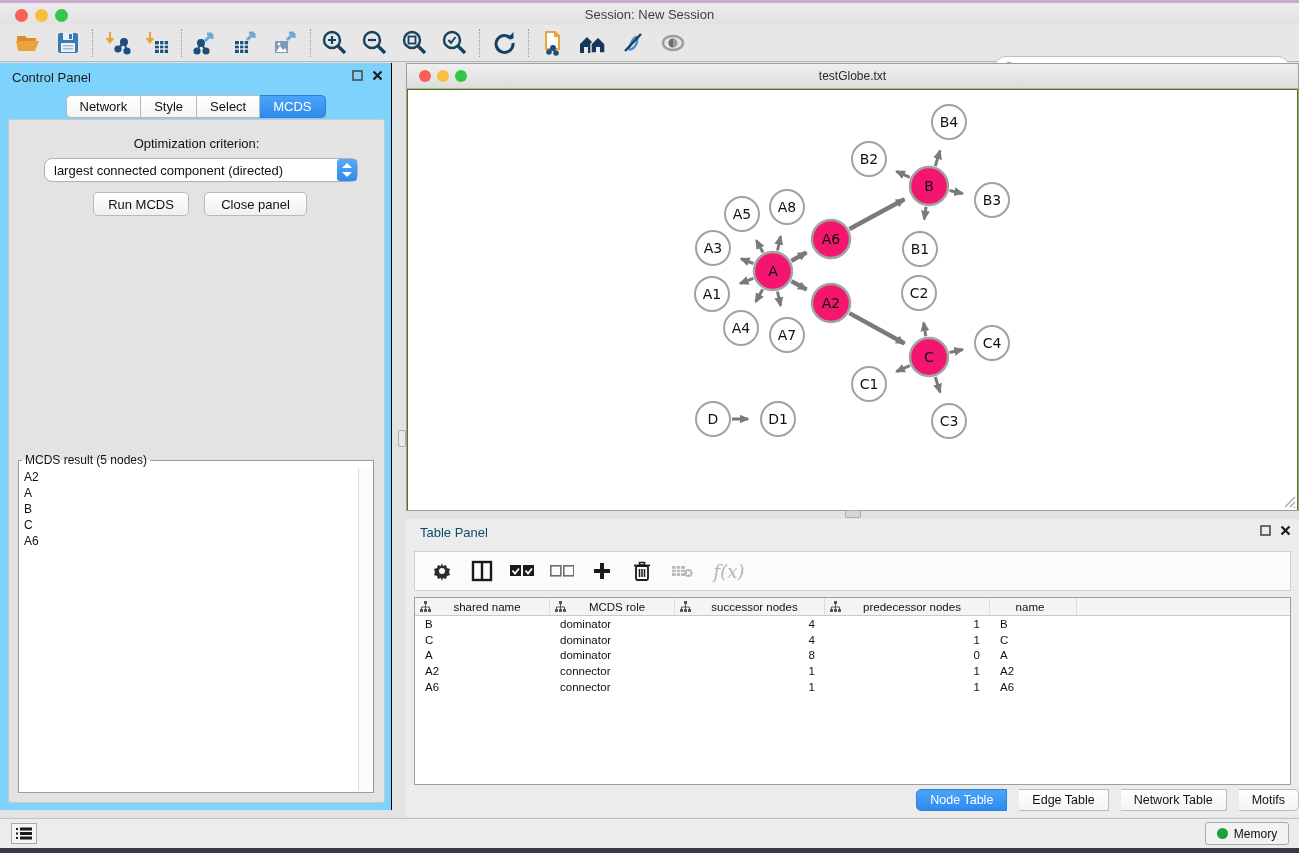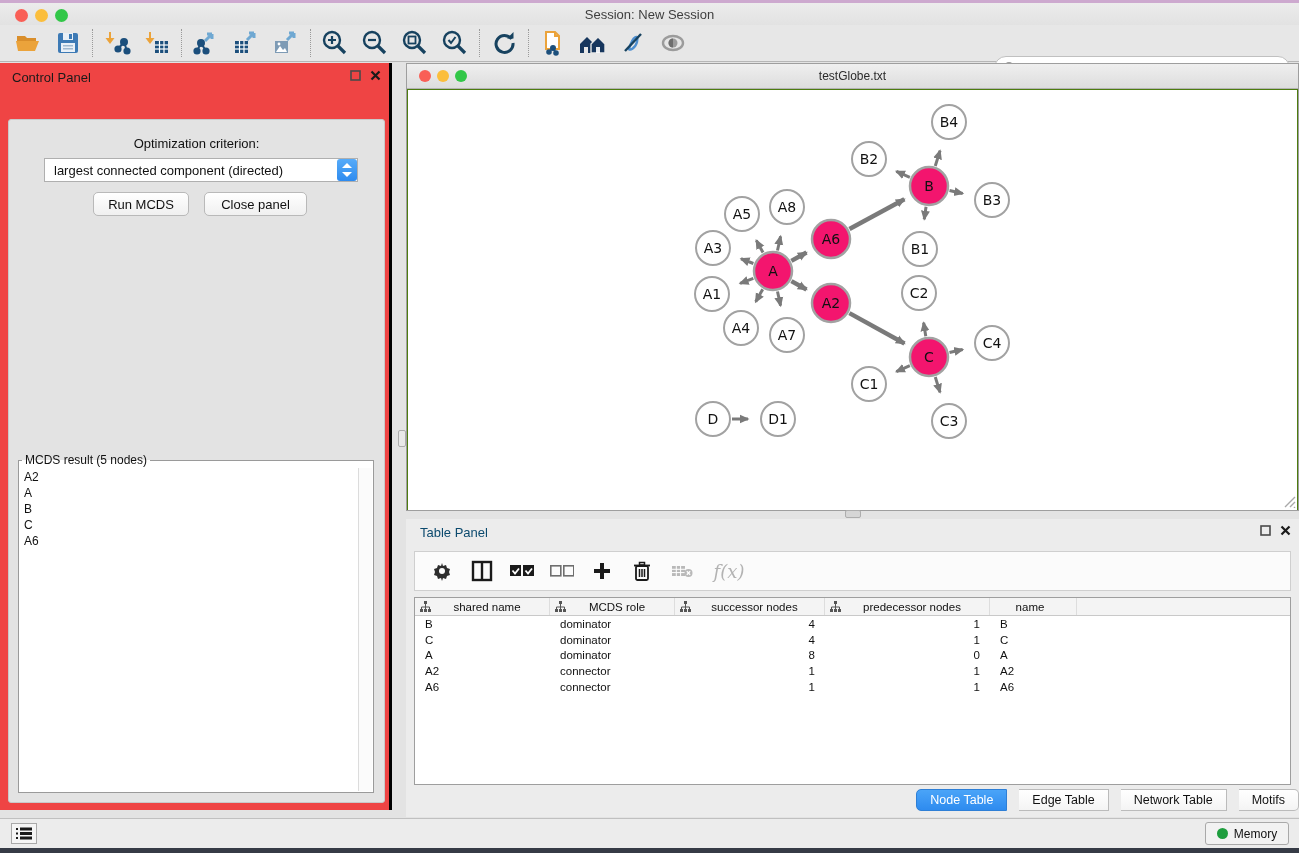--- a/index.html
+++ b/index.html
@@ -17,40 +17,40 @@
   .tl.grn{ left:55px; background:#32C748; }
 
   .toolbar { position:absolute; left:0; top:25px; width:1299px; height:37px;
              background:#E7E7E7; border-bottom:1px solid #B6B6B6; display:flex; align-items:center; }
   .tb-btn { width:40px; height:32px; display:flex; align-items:center; justify-content:center; cursor:default; }
   .tb-sep { width:1px; height:28px; border-left:1px dotted #9A9A9A; margin:0 4px; }
   .searchbox { position:absolute; right:9px; top:31px; width:296px; height:24px; background:#fff;
                border:1px solid #C0C0C0; border-radius:12px; display:flex; align-items:center; padding-left:8px; }
 
   
-  .control-panel { position:absolute; left:0; top:63px; width:392px; height:747px; background:#ef4444;
-                   border-right:3px solid #000000; }
+  .control-panel { position:absolute; left:0; top:63px; width:392px; height:747px; background:#7dd3fc;
+                   border-right:1px solid #000000; }
   .panel-header { position:absolute; left:0; top:0; width:100%; height:28px; }
   .panel-header .ph-title { position:absolute; left:12px; top:7px; font-size:13px; color:#1A1A1A; }
   .ph-icons { position:absolute; right:8px; top:7px; display:flex; gap:9px; align-items:center; }
 
   .seg-tabs { position:absolute; left:50%; transform:translateX(-50%); display:inline-flex; }
   .seg-tab { height:23px; padding:0 13px; background:linear-gradient(#FFFFFF,#F4F4F4);
              border:1px solid #B9B9B9; border-left:none; font-size:13px; color:#111;
              display:flex; align-items:center; }
   .seg-tab:first-child { border-left:1px solid #B9B9B9; border-radius:5px 0 0 5px; }
   .seg-tab:last-child { border-radius:0 5px 5px 0; }
   .seg-tab.active { background:linear-gradient(#4AA4F8,#2E8BEF); color:#fff; border-color:#2E7FD6; }
   .cp-tabs { top:32px; }
 
   .tab-content { position:absolute; left:8px; top:56px; width:377px; height:684px;
                  background:#E3E3E3; border:1px solid #C9C9C9; border-radius:3px; }
   .opt-label { position:absolute; left:0; right:0; top:16px; text-align:center; font-size:13px; color:#111; }
   .dropdown { position:absolute; left:35px; top:38px; width:314px; height:24px; background:#fff;
-              border:1px solid #AFAFAF; border-radius:0; display:flex; align-items:center; }
+              border:1px solid #AFAFAF; border-radius:8px; display:flex; align-items:center; }
   .dropdown .dd-text { flex:1; font-size:13px; color:#111; padding-left:9px; white-space:nowrap; }
   .dd-stepper { width:20px; height:22px; margin-right:0px; background:linear-gradient(#56ABF9,#2E8BEF);
                 border-radius:3px; position:relative; }
   .dd-stepper .up, .dd-stepper .dn { position:absolute; left:5px; width:0; height:0;
                 border-left:5px solid transparent; border-right:5px solid transparent; }
   .dd-stepper .up { top:4px; border-bottom:5px solid #fff; }
   .dd-stepper .dn { bottom:4px; border-top:5px solid #fff; }
   .btn { position:absolute; height:24px; background:linear-gradient(#FFFFFF,#F0F0F0);
          border:1px solid #B9B9B9; border-radius:5px; font-size:13px; color:#111;
          display:flex; align-items:center; justify-content:center; }
@@ -297,20 +297,26 @@
     <span class="ph-icons">
       <svg width="11" height="11" viewBox="0 0 11 11">
         <rect x="1" y="1" width="9" height="9" fill="none" stroke="#4A4A4A" stroke-width="1.6"></rect>
         </svg>
       <svg width="11" height="11" viewBox="0 0 11 11">
         <path d="M1.5 1.5l8 8M9.5 1.5l-8 8" stroke="#1A1A1A" stroke-width="2.2"></path>
         </svg>
     </span>
   </div>
 
+  <div class="seg-tabs cp-tabs">
+    <div class="seg-tab">Network</div>
+    <div class="seg-tab">Style</div>
+    <div class="seg-tab">Select</div>
+    <div class="seg-tab active">MCDS</div>
+  </div>
 
   <div class="tab-content">
     <div class="opt-label">Optimization criterion:</div>
     <div class="dropdown">
       <span class="dd-text">largest connected component (directed)</span>
       <span class="dd-stepper">
           <span class="up"></span>
           <span class="dn"></span>
         </span>
     </div>

